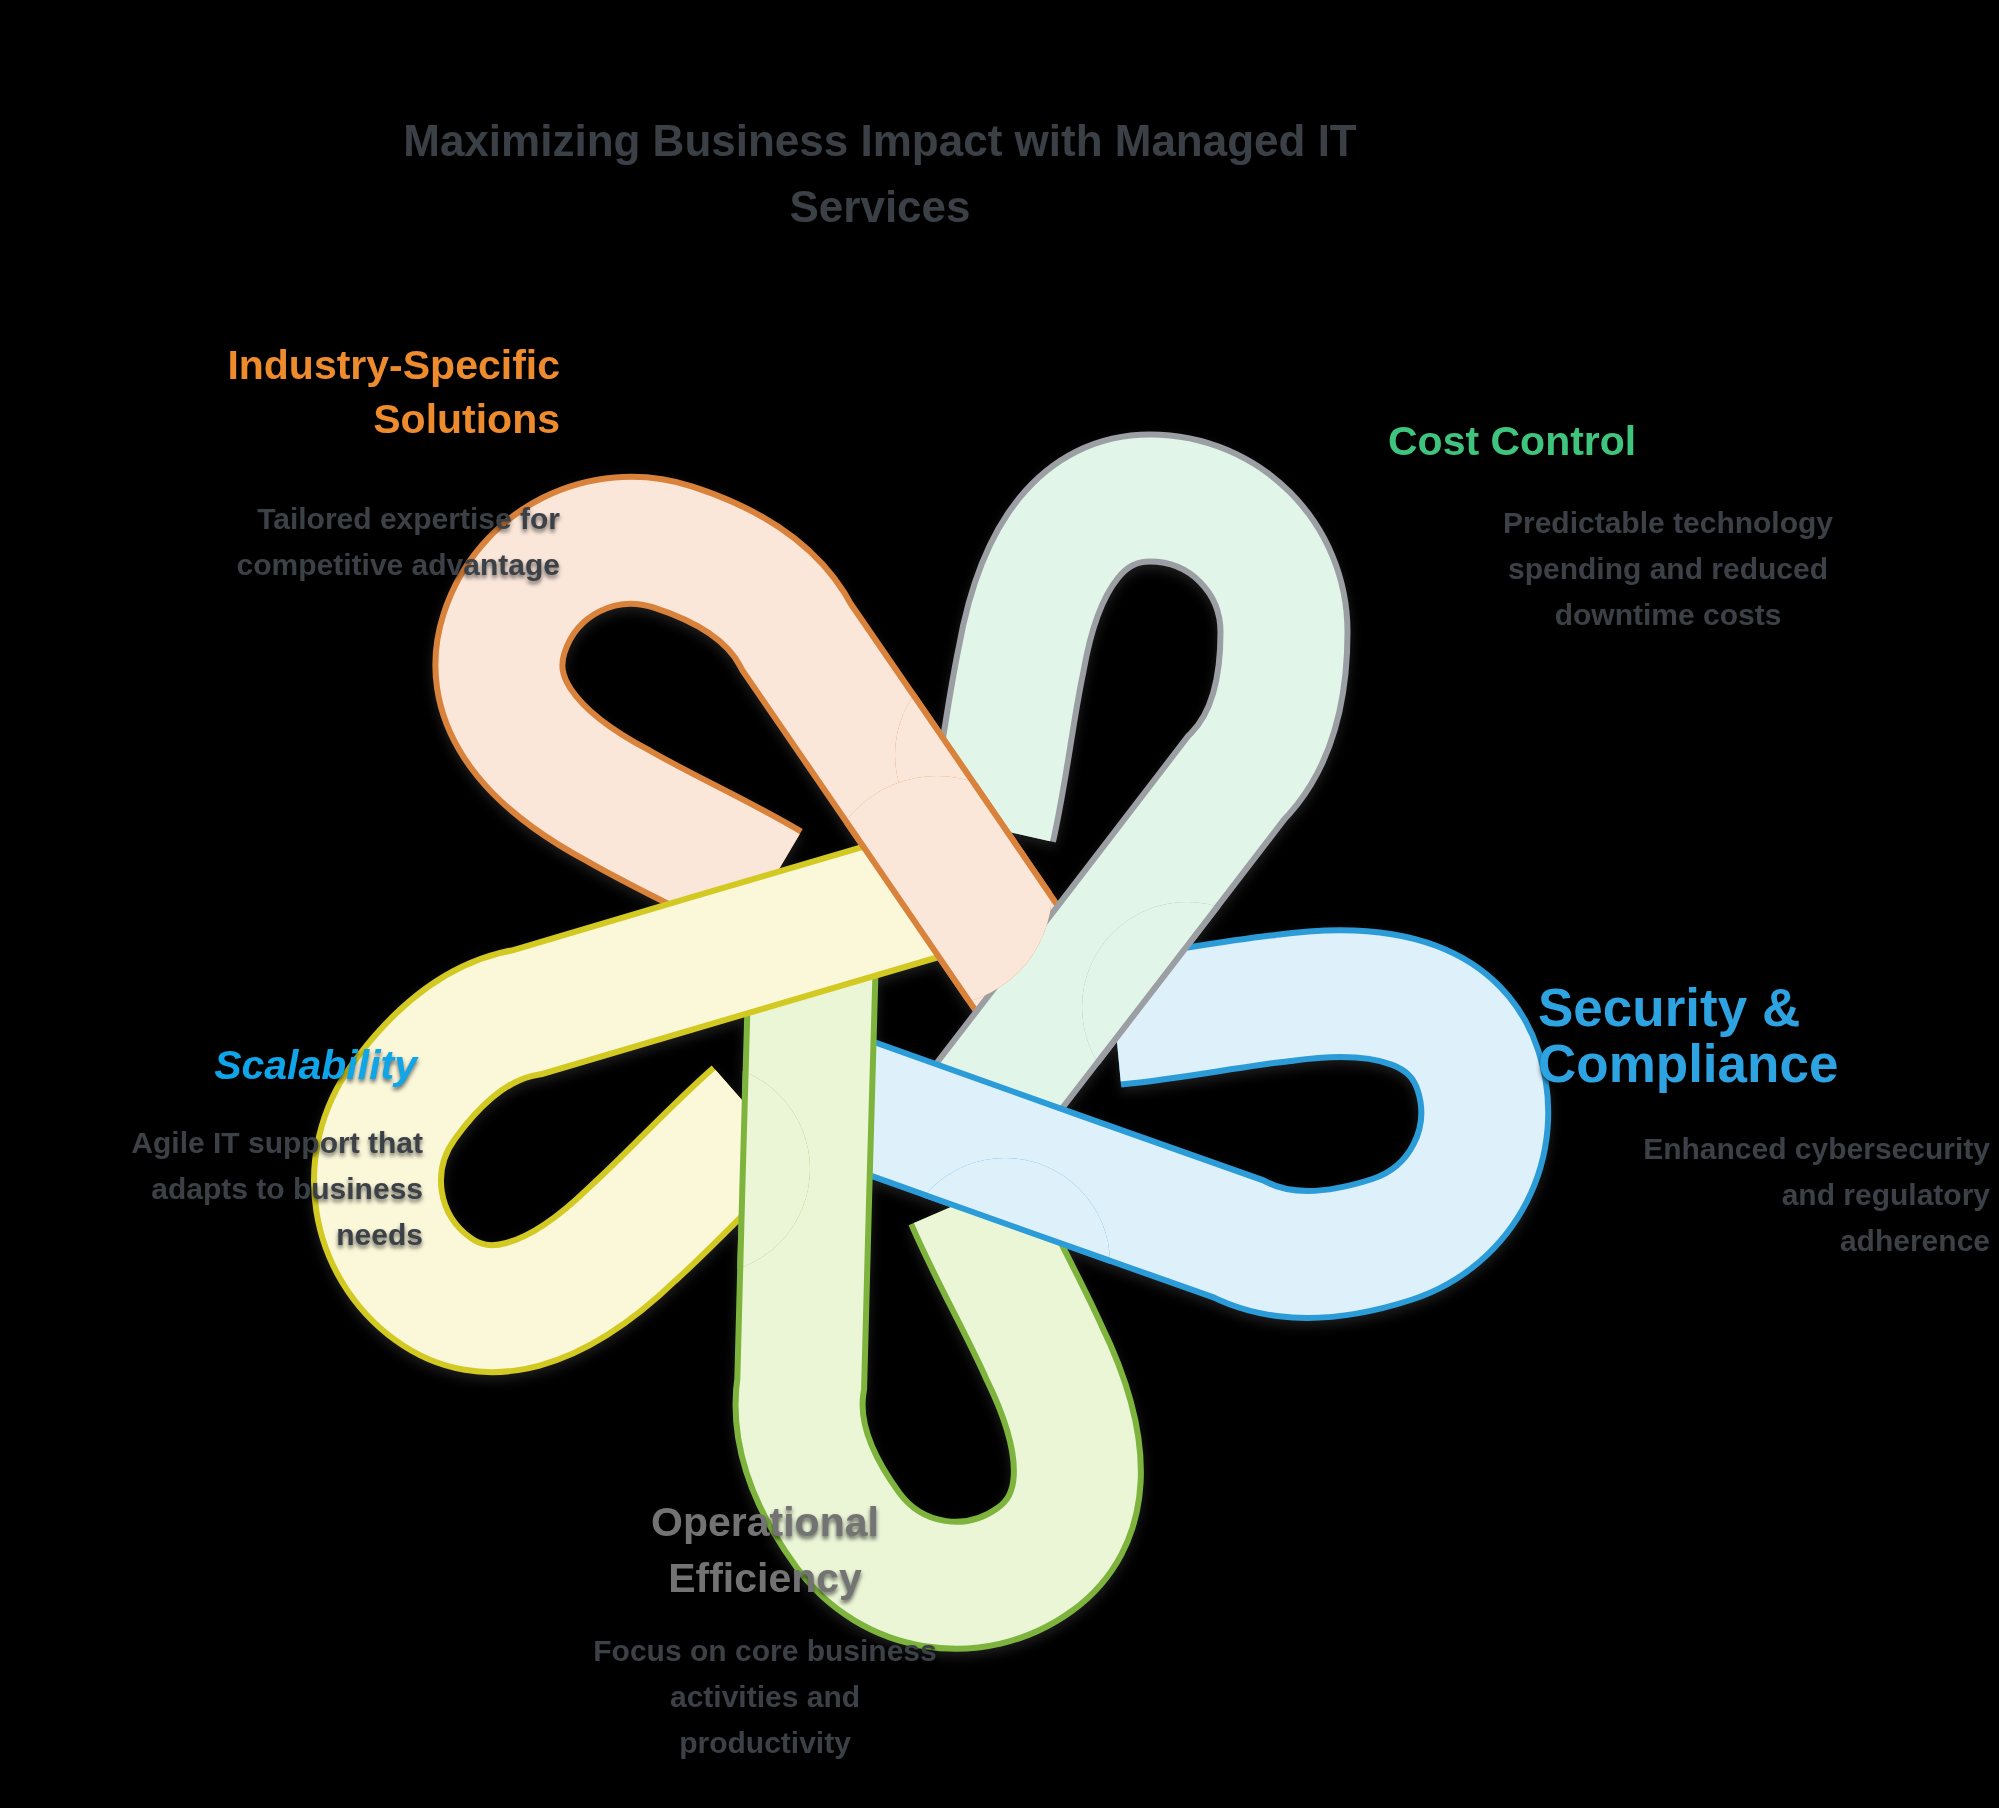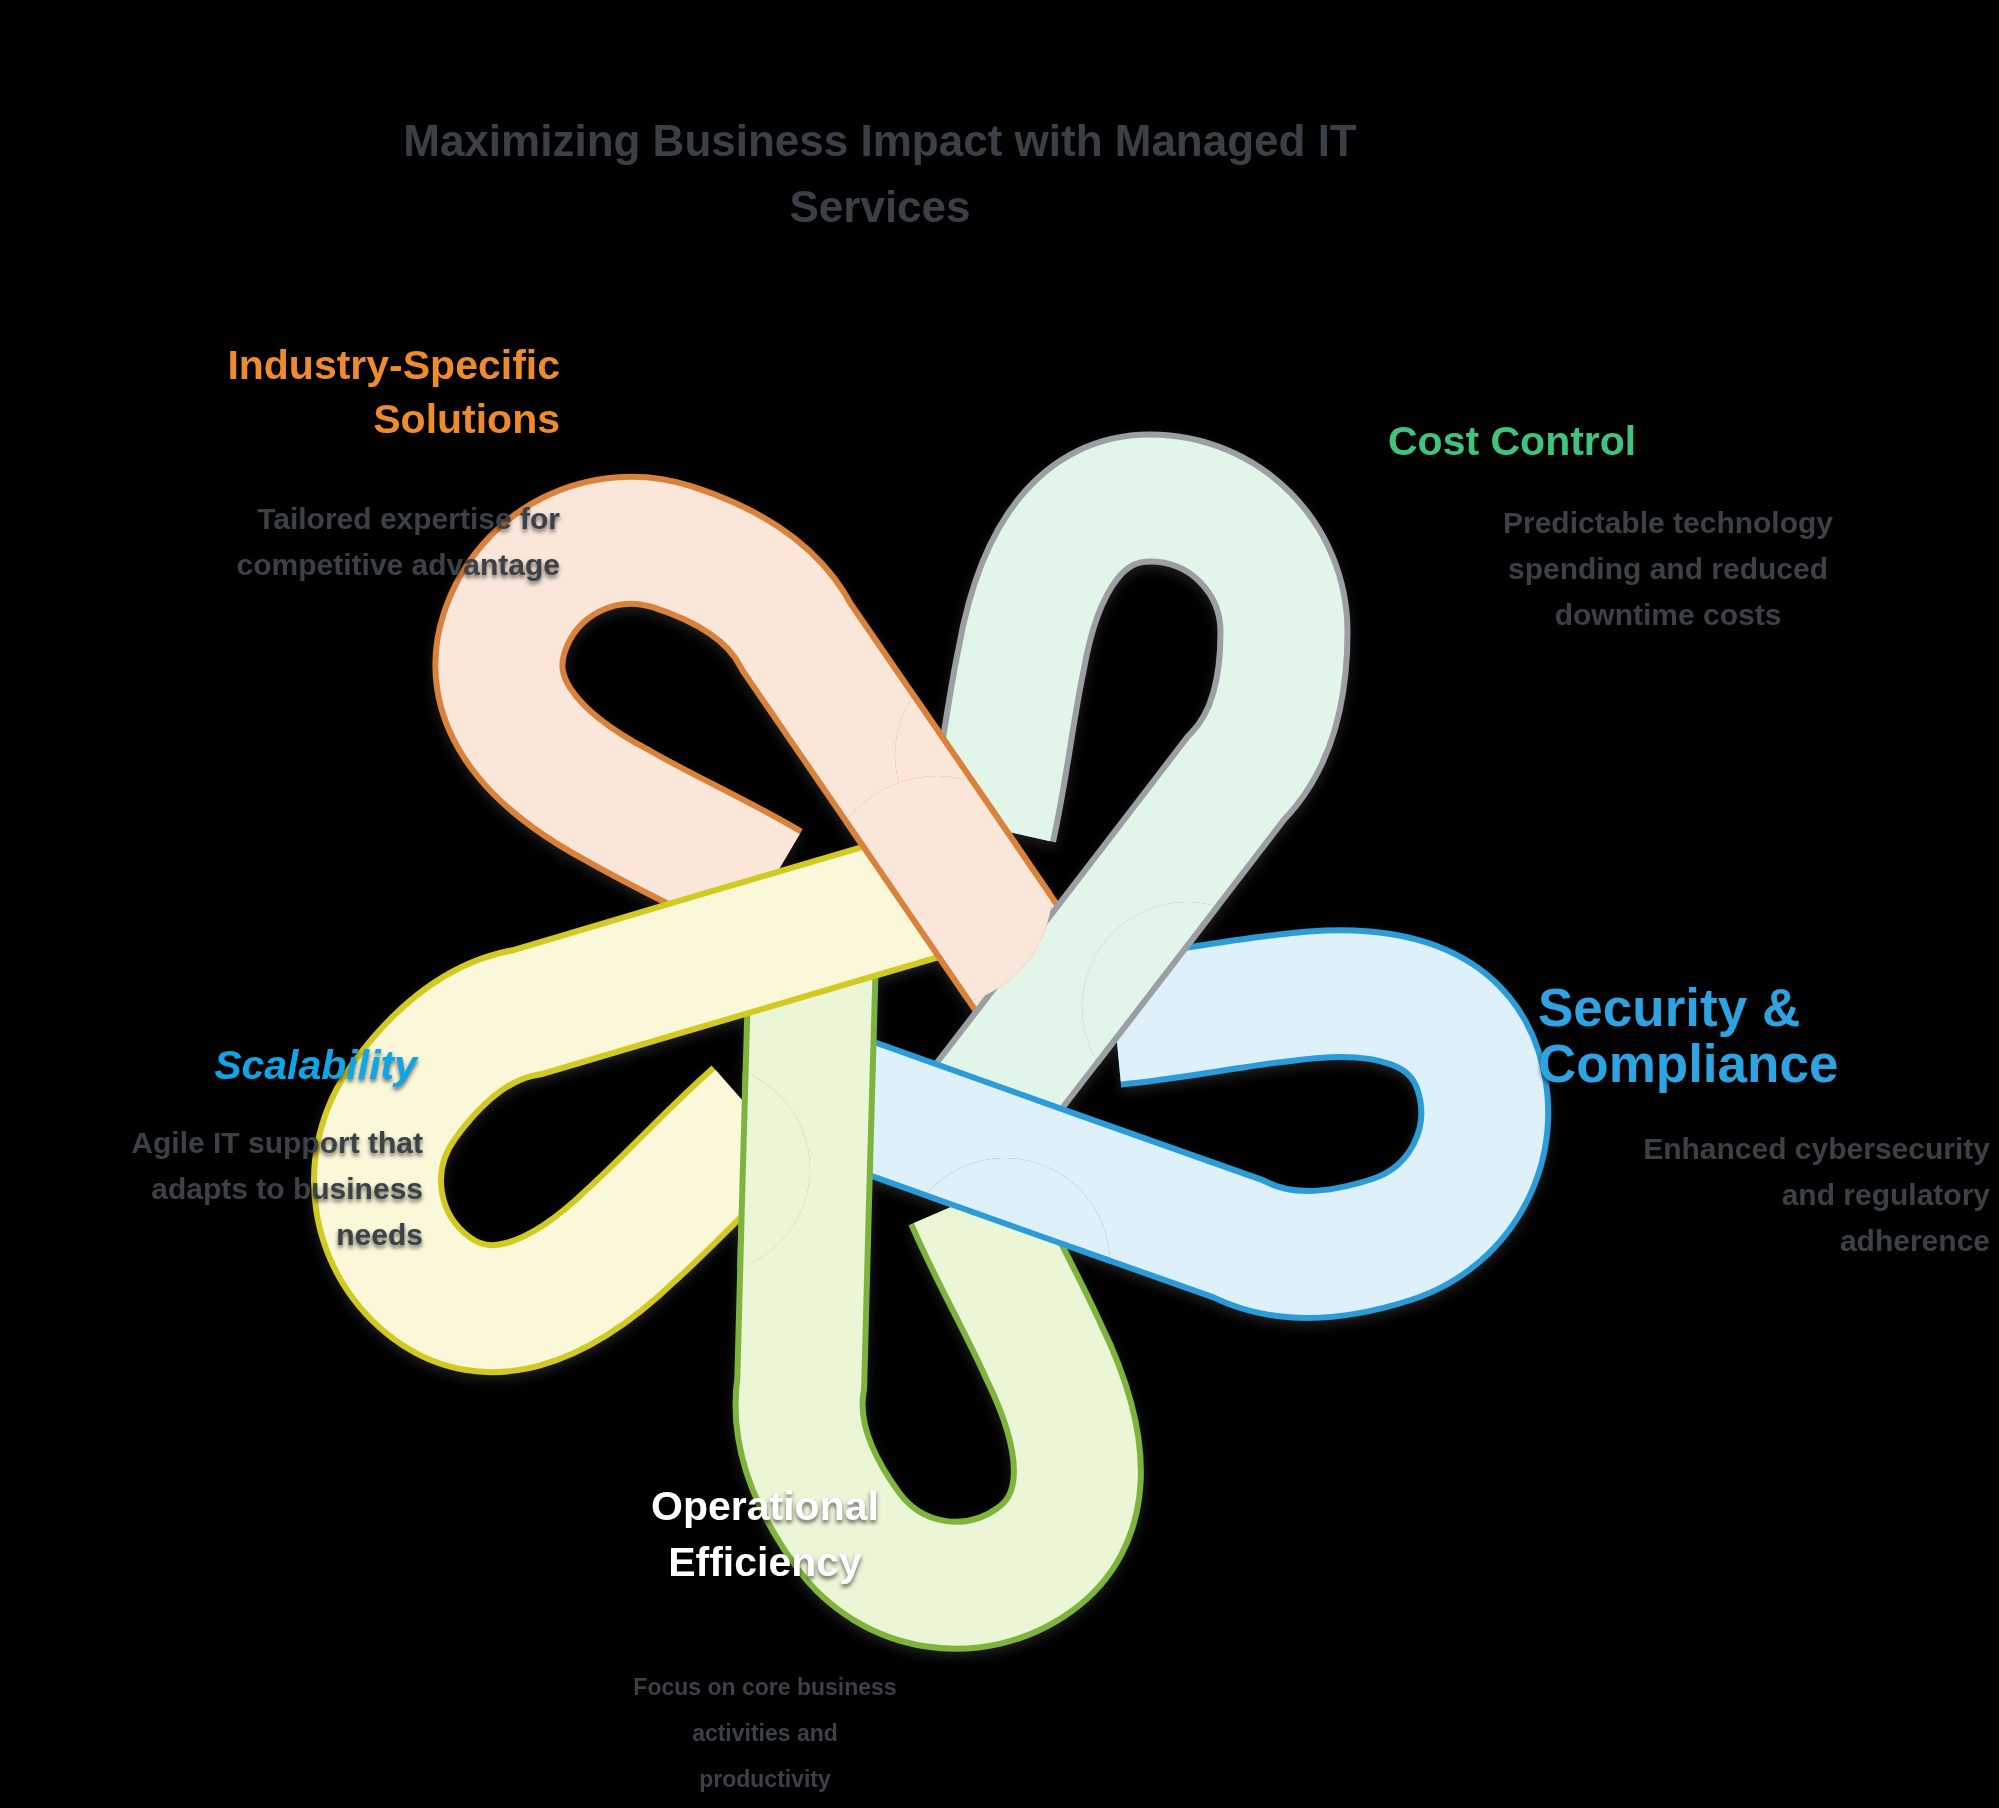--- a/index.html
+++ b/index.html
@@ -17,21 +17,21 @@
   .desc{color:#3c4147;font-weight:700;text-shadow:0 3px 4px rgba(0,0,0,.6);}
   .h-industry{left:140px;top:338px;width:420px;text-align:right;font-size:41px;line-height:54px;}
   .d-industry{left:120px;top:496px;width:440px;text-align:right;font-size:30px;line-height:46px;}
   .h-cost{left:1388px;top:414px;width:560px;text-align:left;font-size:41px;line-height:54px;}
   .d-cost{left:1388px;top:500px;width:560px;text-align:center;font-size:30px;line-height:46px;}
   .h-security{left:1520px;top:980px;width:470px;text-align:left;font-size:53px;line-height:56px;margin-left:18px;}
   .d-security{left:1520px;top:1126px;width:470px;text-align:right;font-size:30px;line-height:46px;}
   .h-scalability{left:17px;top:1038px;width:400px;text-align:right;font-size:41px;line-height:54px;}
   .d-scalability{left:57px;top:1120px;width:366px;text-align:right;font-size:30px;line-height:46px;}
   .h-operational{left:465px;top:1478px;width:600px;text-align:center;font-size:41px;line-height:56px;}
-  .d-operational{left:465px;top:1628px;width:600px;text-align:center;font-size:23px;line-height:46px;margin-top:36px;}
+  .d-operational{left:465px;top:1628px;width:600px;text-align:center;font-size:30px;line-height:46px;}
   svg.knot{position:absolute;left:0;top:0;filter:drop-shadow(0 5px 6px rgba(120,120,120,.25));}
   .edge{fill:none;stroke-width:133;stroke-linecap:butt;}
   .fillstroke{fill:none;stroke-width:121;stroke-linecap:butt;}
 </style>
 </head>
 <body>
 
 <div id="canvas">
 
   <svg class="knot" width="1999" height="1808" viewBox="0 0 1999 1808">
@@ -137,21 +137,21 @@
 
   <div class="txt heading h-scalability" style="color: #0ea5e9; font-style: italic;">
     <span>Scalability</span>
   </div>
   <div class="txt desc d-scalability">
     <span>Agile IT support that</span><br>
     <span>adapts to business</span><br>
     <span>needs</span>
   </div>
 
-  <div class="txt heading h-operational" style="color: #ffffff;">
+  <div class="txt heading h-operational" style="color: #737373; margin-top: 16px;">
     <span>Operational</span><br>
     <span>Efficiency</span>
   </div>
   <div class="txt desc d-operational">
     <span>Focus on core business</span><br>
     <span>activities and</span><br>
     <span>productivity</span>
   </div>
 
 </div>

